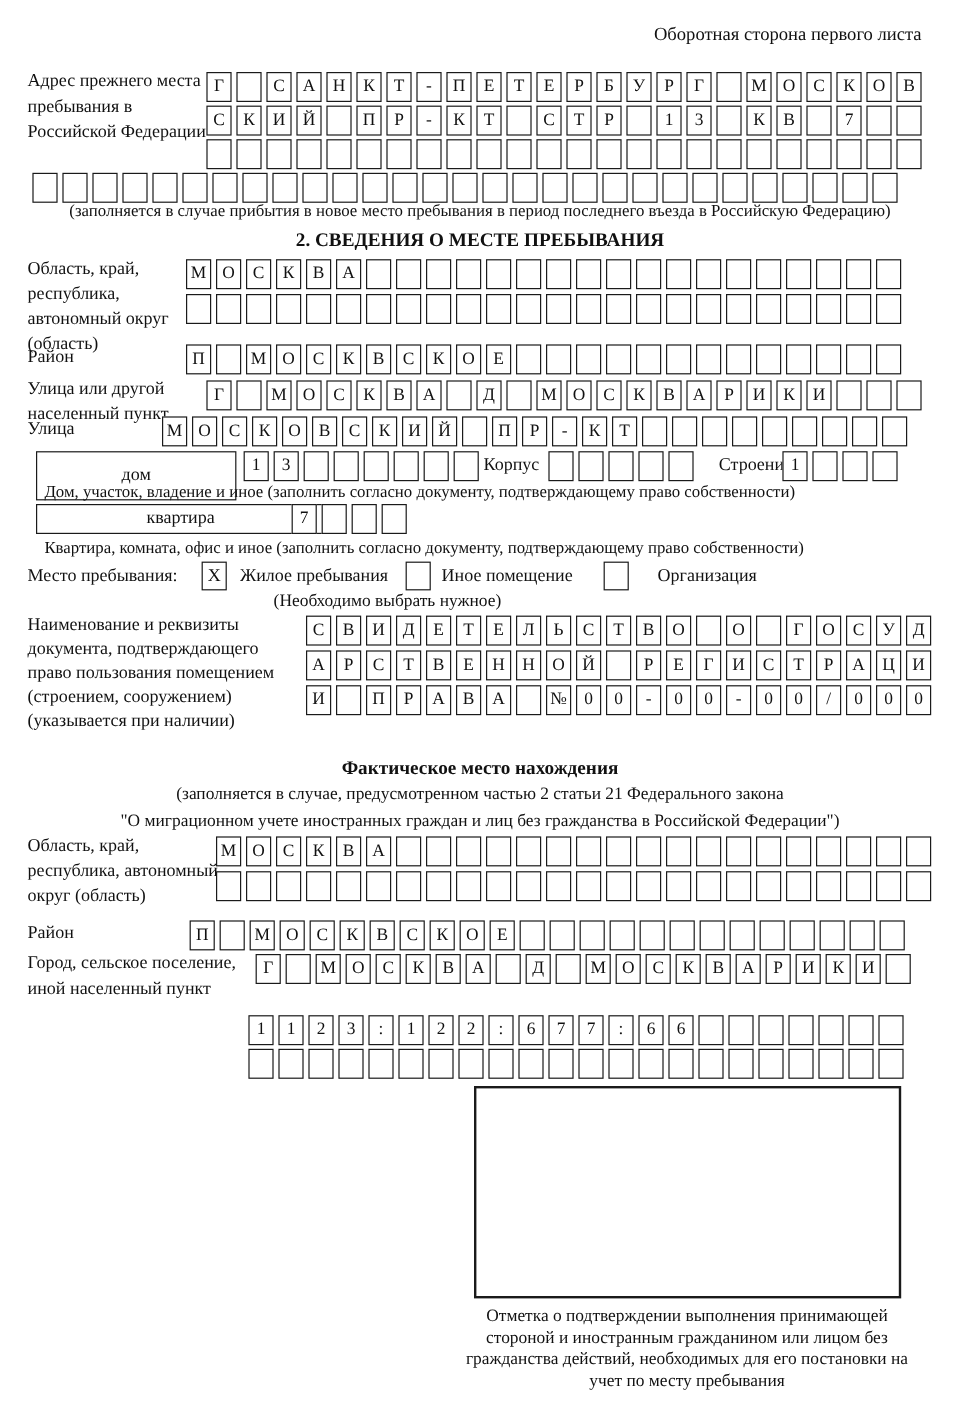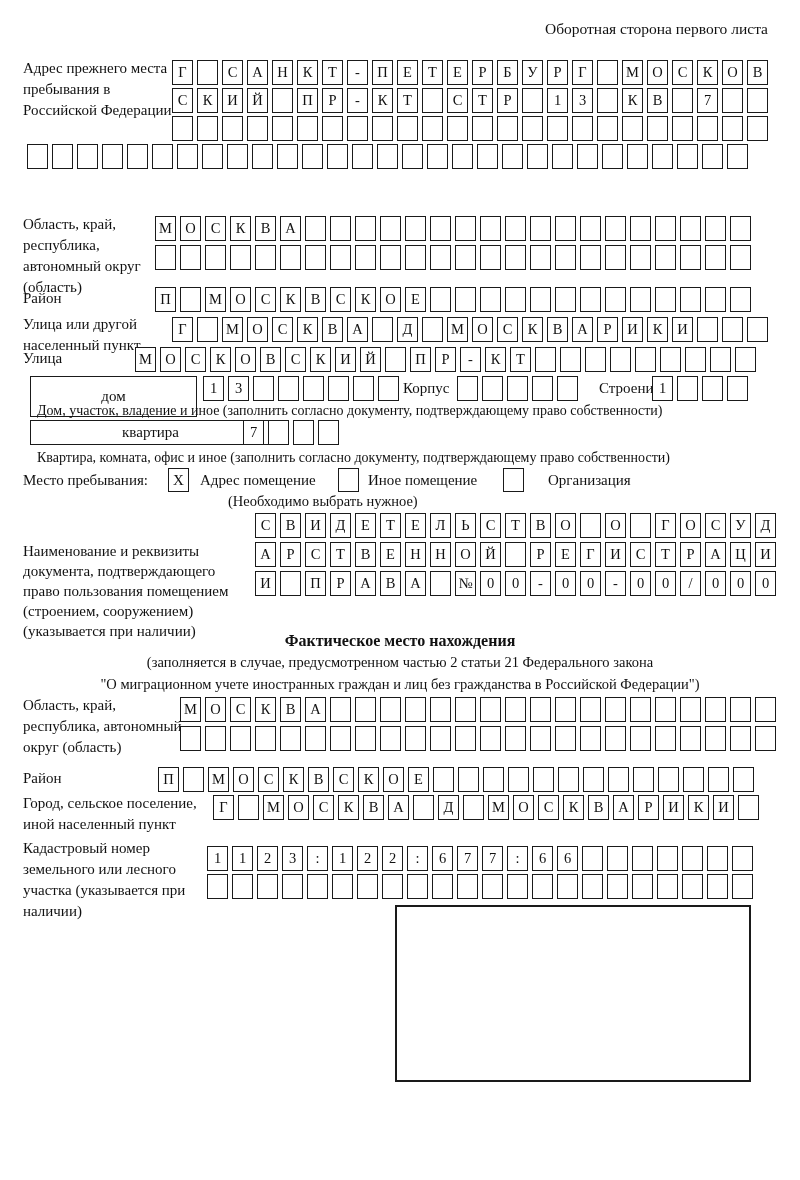--- a/index.html
+++ b/index.html
@@ -40,21 +40,21 @@
   .row-stroenie{left:652px;top:376px;}
   .cap-dom{left:37px;top:402px;}
   .kvbox{left:30px;top:420px;width:241px;height:25px;}
   .row-kv{left:243px;top:420px;}
   .cap-kv{left:37px;top:449px;}
   .lbl-mesto{left:23px;top:470px;}
   .cb1{left:168px;top:468px;} .opt1{left:200px;top:470px;}
   .cb2{left:338px;top:468px;} .opt2{left:368px;top:470px;}
   .cb3{left:503px;top:468px;} .opt3{left:548px;top:470px;}
   .note-vybor{left:228px;top:493px;font-size:14.5px;}
-  .lbl-doc{left:23px;top:541px;width:215px;line-height:20px;}
+  .lbl-doc{left:23px;top:511px;width:215px;line-height:20px;}
   .row-d1{left:255px;top:513px;} .row-d2{left:255px;top:542px;} .row-d3{left:255px;top:571px;}
   .ttl-fact{top:632px;}
   .note-f1{top:654px;font-size:14.5px;}
   .note-f2{top:676px;font-size:14.5px;}
   .lbl-obl2{left:23px;top:695px;width:160px;}
   .row-o2a{left:180px;top:697px;} .row-o2b{left:180px;top:726px;}
   .lbl-raion2{left:23px;top:768px;}
   .row-r2{left:158px;top:767px;}
   .lbl-gorod2{left:23px;top:793px;width:190px;}
   .row-g2{left:213px;top:795px;}
@@ -174,21 +174,23 @@
       <span class="cell"></span>
       <span class="cell"></span>
       <span class="cell"></span>
       <span class="cell"></span>
       <span class="cell"></span>
       <span class="cell"></span>
       <span class="cell"></span>
       <span class="cell"></span>
       <span class="cell"></span>
     </div>
-
+  <div class="caption center cap-addr">(заполняется в случае прибытия в новое место пребывания в период последнего въезда в Российскую Федерацию)</div>
+
+  <div class="abs center title ttl-sec2">2. СВЕДЕНИЯ О МЕСТЕ ПРЕБЫВАНИЯ</div>
 
   <div class="abs lbl lbl-obl1">Область, край, республика, автономный округ (область)</div>
   <div class="cellrow row-o1a">
       <span class="cell">М</span>
       <span class="cell">О</span>
       <span class="cell">С</span>
       <span class="cell">К</span>
       <span class="cell">В</span>
       <span class="cell">А</span>
       <span class="cell"></span>
@@ -354,21 +356,21 @@
   <div class="cellrow row-kv">
       <span class="cell">7</span>
       <span class="cell"></span>
       <span class="cell"></span>
       <span class="cell"></span>
     </div>
   <div class="caption cap-kv">Квартира, комната, офис и иное (заполнить согласно документу, подтверждающему право собственности)</div>
 
   <div class="abs lbl lbl-mesto">Место пребывания:</div>
   <div class="checkbox cb1">X</div>
-  <div class="abs lbl opt1">Адрес помещение</div>
+  <div class="abs lbl opt1">Жилое пребывания</div>
   <div class="checkbox cb2"></div>
   <div class="abs lbl opt2">Иное помещение</div>
   <div class="checkbox cb3"></div>
   <div class="abs lbl opt3">Организация</div>
   <div class="abs note-vybor">(Необходимо выбрать нужное)</div>
 
   <div class="abs lbl lbl-doc">Наименование и реквизиты документа, подтверждающего право пользования помещением (строением, сооружением) (указывается при наличии)</div>
   <div class="cellrow row-d1">
       <span class="cell">С</span>
       <span class="cell">В</span>
@@ -544,21 +546,20 @@
       <span class="cell">К</span>
       <span class="cell">В</span>
       <span class="cell">А</span>
       <span class="cell">Р</span>
       <span class="cell">И</span>
       <span class="cell">К</span>
       <span class="cell">И</span>
       <span class="cell"></span>
     </div>
 
-  <div class="abs lbl lbl-kad">Кадастровый номер земельного или лесного участка (указывается при наличии)</div>
   <div class="cellrow row-k1">
       <span class="cell">1</span>
       <span class="cell">1</span>
       <span class="cell">2</span>
       <span class="cell">3</span>
       <span class="cell">:</span>
       <span class="cell">1</span>
       <span class="cell">2</span>
       <span class="cell">2</span>
       <span class="cell">:</span>
@@ -595,14 +596,15 @@
       <span class="cell"></span>
       <span class="cell"></span>
       <span class="cell"></span>
       <span class="cell"></span>
       <span class="cell"></span>
       <span class="cell"></span>
       <span class="cell"></span>
     </div>
 
   <div class="bigbox"></div>
+  <div class="abs cap-stamp">Отметка о подтверждении выполнения принимающей стороной и иностранным гражданином или лицом без гражданства действий, необходимых для его постановки на учет по месту пребывания</div>
 
 </div>
 
 </body></html>

